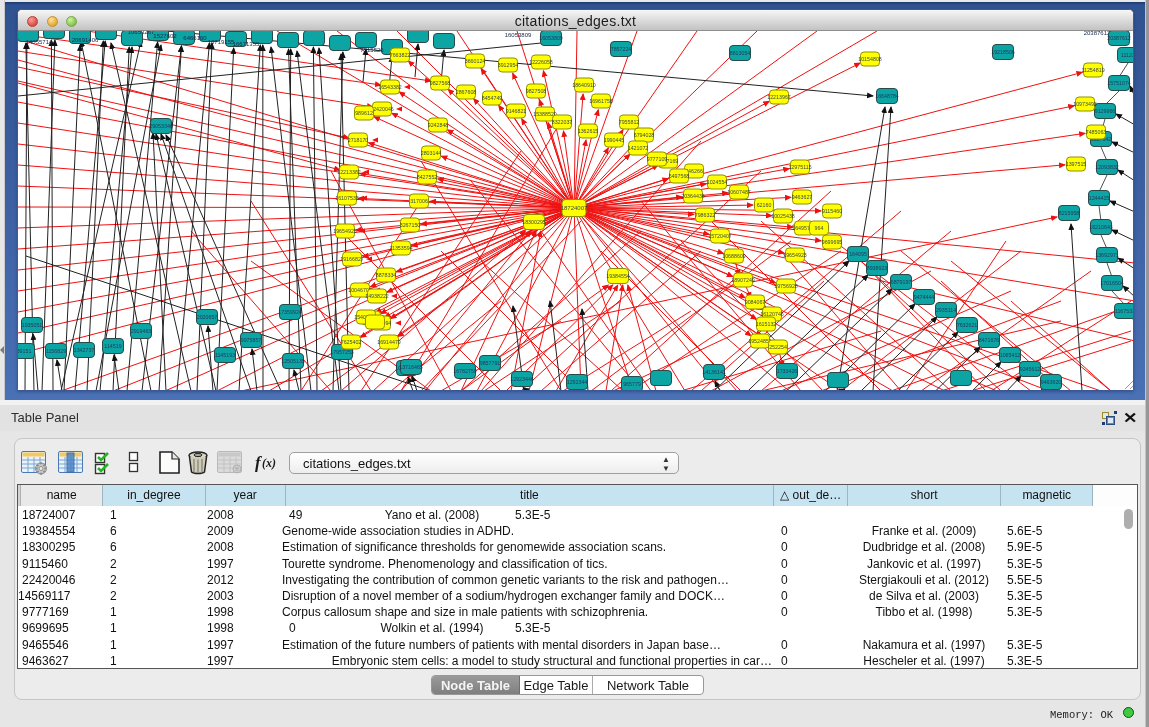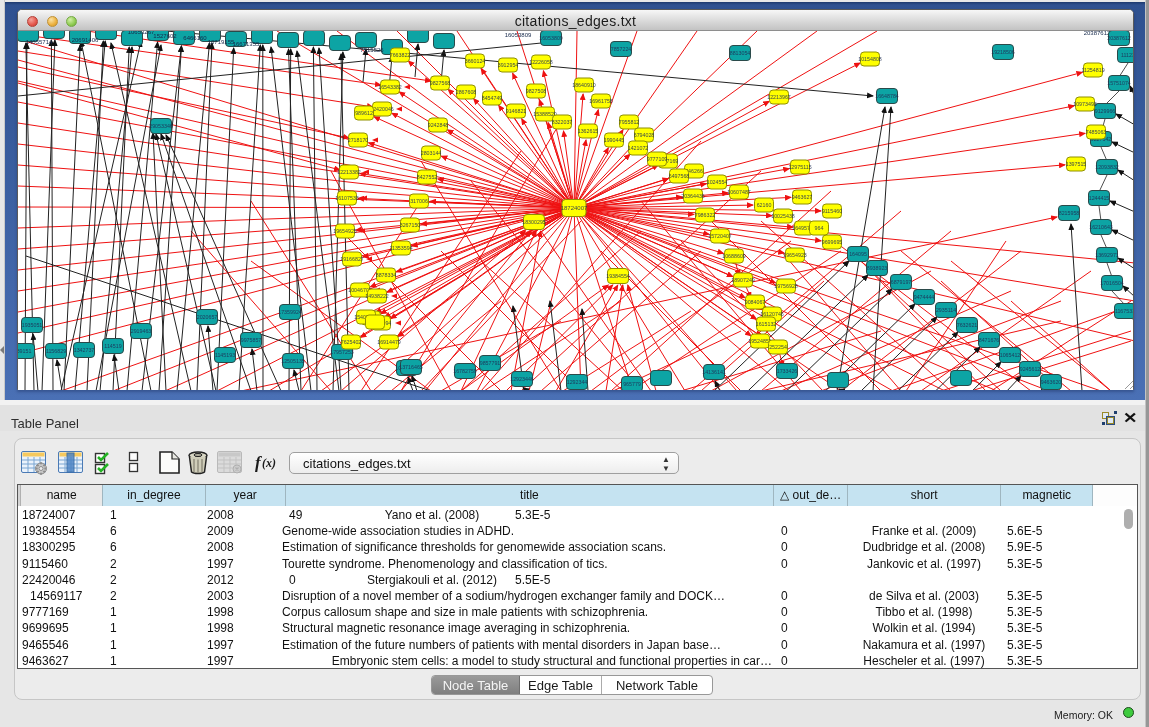--- a/index.html
+++ b/index.html
@@ -21,21 +21,21 @@
   font-size:14px; letter-spacing:0.3px; color:#1c1c1c; }
 .tl { position:absolute; top:5.5px; width:11px; height:11px; border-radius:50%; }
 #tl1 { left:9px;  background:radial-gradient(circle at 35% 30%, #f4a39b, #e4574c 60%, #c03b31); border:0.5px solid #b43f36;}
 #tl2 { left:29px; background:radial-gradient(circle at 35% 30%, #fbe2a4, #ecb13e 60%, #cf9426); border:0.5px solid #c09134;}
 #tl3 { left:48px; background:radial-gradient(circle at 35% 30%, #d2efa8, #8fcc51 60%, #6ba33a); border:0.5px solid #74a844;}
 #canvas { position:absolute; left:0; top:21px; width:1115px; height:359px; background:#fff; overflow:hidden; }
 
 #tablepanel { position:absolute; left:0; top:400px; width:1149px; height:327px; background:#e6e6e6; }
 #tp-top { position:absolute; left:0; top:0; width:100%; height:5px; background:#f2f2f2; }
 #tp-head { position:absolute; left:0; top:5px; width:100%; height:26px; background:#e2e2e2; }
-#tp-head .lbl { position:absolute; left:11px; top:5px; font-size:13px; color:#2e2e2e;margin-top:6px; }
+#tp-head .lbl { position:absolute; left:11px; top:5px; font-size:13px; color:#2e2e2e; }
 #fico { position:absolute; top:6px; left:1102px; width:15px; height:14px; }
 #fico .sq1 { position:absolute; left:0; top:1px; width:7px; height:7px; border:1.5px solid #9a8a28; background:#dfe9f5; }
 #fico .sq2 { position:absolute; left:5px; top:6px; width:7px; height:7px; border:1.5px solid #9a8a28; background:#dfe9f5; outline:1px solid #2d4d7e;}
 #fico .d1,#fico .d2 { position:absolute; width:3px; height:3px; background:#1d3f6e; }
 #fico .d1 { right:0; top:0; } #fico .d2 { left:0; bottom:0; }
 #xico { position:absolute; top:4px; left:1124px; font-size:15px; font-weight:bold; color:#111; transform:scaleX(1.15); }
 
 #container { position:absolute; left:14px; top:38px; width:1127px; height:262px;
   background:#ececec; border:1px solid #c6c6c6; border-radius:8px; }
 
@@ -53,25 +53,25 @@
   text-align:center; padding-top:3px; background:#c5e3f1; }
 #tbody { position:absolute; left:0; top:22px; width:100%; }
 .tr { display:flex; height:16.2px; }
 .td { font-size:12px; color:#111; height:16.2px; line-height:16.2px; overflow:hidden; white-space:nowrap; flex:none; }
 #vscroll { position:absolute; right:4px; top:24px; width:9px; height:20px;
   background:#aeaeae; border-radius:5px; }
 
 #tabs { position:absolute; left:416px; top:236px; height:20px; display:flex;
   border:1px solid #989898; border-radius:4px; overflow:hidden; background:#fff; }
 #tabs .tab { font-size:13px; padding:2px 0 0 0; text-align:center; color:#1a1a1a; border-right:1px solid #ababab; }
-#tabs .sel { background:linear-gradient(#9a9a9a,#7f7f7f); color:#f5f5f5; border-right:1px solid #6f6f6f;}
+#tabs .sel { background:linear-gradient(#9a9a9a,#7f7f7f); color:#f5f5f5; border-right:1px solid #6f6f6f;font-weight:bold;}
 #tabs .tab:last-child { border-right:none; }
 
 #status { position:absolute; left:0; top:305px; width:1145px; height:22px; }
-#status .mem { position:absolute; right:32px; top:4px; font-size:10.5px; color:#222; }
+#status .mem { position:absolute; right:32px; top:4px; font-size:10.5px; color:#222;font-family:Liberation Mono, monospace; }
 #status .dot { position:absolute; right:11px; top:2px; width:11px; height:11px; border-radius:50%;
   background:#3ecb3e; border:1.5px solid #1e4a1e; }
 </style></head>
 <body>
 <div id="topstrip"></div>
 <div id="desk"></div>
 <div id="leftstrip">
     <div class="mark"></div>
   </div>
 
@@ -793,47 +793,47 @@
             <div class="td" style="width:81px;text-align:left;padding-left:8px">1997</div>
             <div class="td" style="width:492px;text-align:left;padding-left:2px">Tourette syndrome. Phenomenology and classification of tics.</div>
             <div class="td" style="width:75px;text-align:left;padding-left:9px">0</div>
             <div class="td" style="width:154px;text-align:center;padding-left:0px">Jankovic et al. (1997)</div>
             <div class="td" style="width:93px;text-align:left;padding-left:6px">5.3E-5</div>
           </div>
 <div class="tr">
             <div class="td" style="width:86px;text-align:left;padding-left:4px">22420046</div>
             <div class="td" style="width:95px;text-align:left;padding-left:6px">2</div>
             <div class="td" style="width:81px;text-align:left;padding-left:8px">2012</div>
+            <div class="td" style="width:492px;text-align:left;padding-left:2px">Investigating the contribution of common genetic variants to the risk and pathogen…</div>
             <div class="td" style="width:75px;text-align:left;padding-left:9px">0</div>
             <div class="td" style="width:154px;text-align:center;padding-left:0px">Stergiakouli et al. (2012)</div>
             <div class="td" style="width:93px;text-align:left;padding-left:6px">5.5E-5</div>
           </div>
 <div class="tr">
-            <div class="td" style="width:86px;text-align:left;padding-left:12px">14569117</div>
+            <div class="td" style="width:86px;text-align:left;padding-left:0">14569117</div>
             <div class="td" style="width:95px;text-align:left;padding-left:6px">2</div>
             <div class="td" style="width:81px;text-align:left;padding-left:8px">2003</div>
             <div class="td" style="width:492px;text-align:left;padding-left:2px">Disruption of a novel member of a sodium/hydrogen exchanger family and DOCK…</div>
             <div class="td" style="width:75px;text-align:left;padding-left:9px">0</div>
             <div class="td" style="width:154px;text-align:center;padding-left:0px">de Silva et al. (2003)</div>
             <div class="td" style="width:93px;text-align:left;padding-left:6px">5.3E-5</div>
           </div>
 <div class="tr">
             <div class="td" style="width:86px;text-align:left;padding-left:4px">9777169</div>
             <div class="td" style="width:95px;text-align:left;padding-left:6px">1</div>
             <div class="td" style="width:81px;text-align:left;padding-left:8px">1998</div>
             <div class="td" style="width:492px;text-align:left;padding-left:2px">Corpus callosum shape and size in male patients with schizophrenia.</div>
             <div class="td" style="width:75px;text-align:left;padding-left:9px">0</div>
             <div class="td" style="width:154px;text-align:center;padding-left:0px">Tibbo et al. (1998)</div>
             <div class="td" style="width:93px;text-align:left;padding-left:6px">5.3E-5</div>
           </div>
 <div class="tr">
             <div class="td" style="width:86px;text-align:left;padding-left:4px">9699695</div>
             <div class="td" style="width:95px;text-align:left;padding-left:6px">1</div>
             <div class="td" style="width:81px;text-align:left;padding-left:8px">1998</div>
-            <div class="td" style="width:492px;text-align:left;padding-left:2px">Structural magnetic resonance image averaging in schizophrenia.</div>
             <div class="td" style="width:75px;text-align:left;padding-left:9px">0</div>
             <div class="td" style="width:154px;text-align:center;padding-left:0px">Wolkin et al. (1994)</div>
             <div class="td" style="width:93px;text-align:left;padding-left:6px">5.3E-5</div>
           </div>
 <div class="tr">
             <div class="td" style="width:86px;text-align:left;padding-left:4px">9465546</div>
             <div class="td" style="width:95px;text-align:left;padding-left:6px">1</div>
             <div class="td" style="width:81px;text-align:left;padding-left:8px">1997</div>
             <div class="td" style="width:492px;text-align:left;padding-left:2px">Estimation of the future numbers of patients with mental disorders in Japan base…</div>
             <div class="td" style="width:75px;text-align:left;padding-left:9px">0</div>
@@ -847,21 +847,21 @@
             <div class="td" style="width:492px;text-align:right;padding-left:2px">Embryonic stem cells: a model to study structural and functional properties in car…</div>
             <div class="td" style="width:75px;text-align:left;padding-left:9px">0</div>
             <div class="td" style="width:154px;text-align:center;padding-left:0px">Hescheler et al. (1997)</div>
             <div class="td" style="width:93px;text-align:left;padding-left:6px">5.3E-5</div>
           </div>
       </div>
       <div id="vscroll"></div>
     </div>
     <div id="tabs">
       <div class="tab sel" style="width:88px">Node Table</div>
-        <div class="tab" style="width:82px">Edge Table</div>
+        <div class="tab" style="width:73px">Edge Table</div>
         <div class="tab" style="width:110px">Network Table</div>
     </div>
   </div>
   <div id="status">
       <span class="mem">Memory: OK</span>
       <div class="dot"></div>
     </div>
 </div>
 <div id="rightstrip"></div>
 

